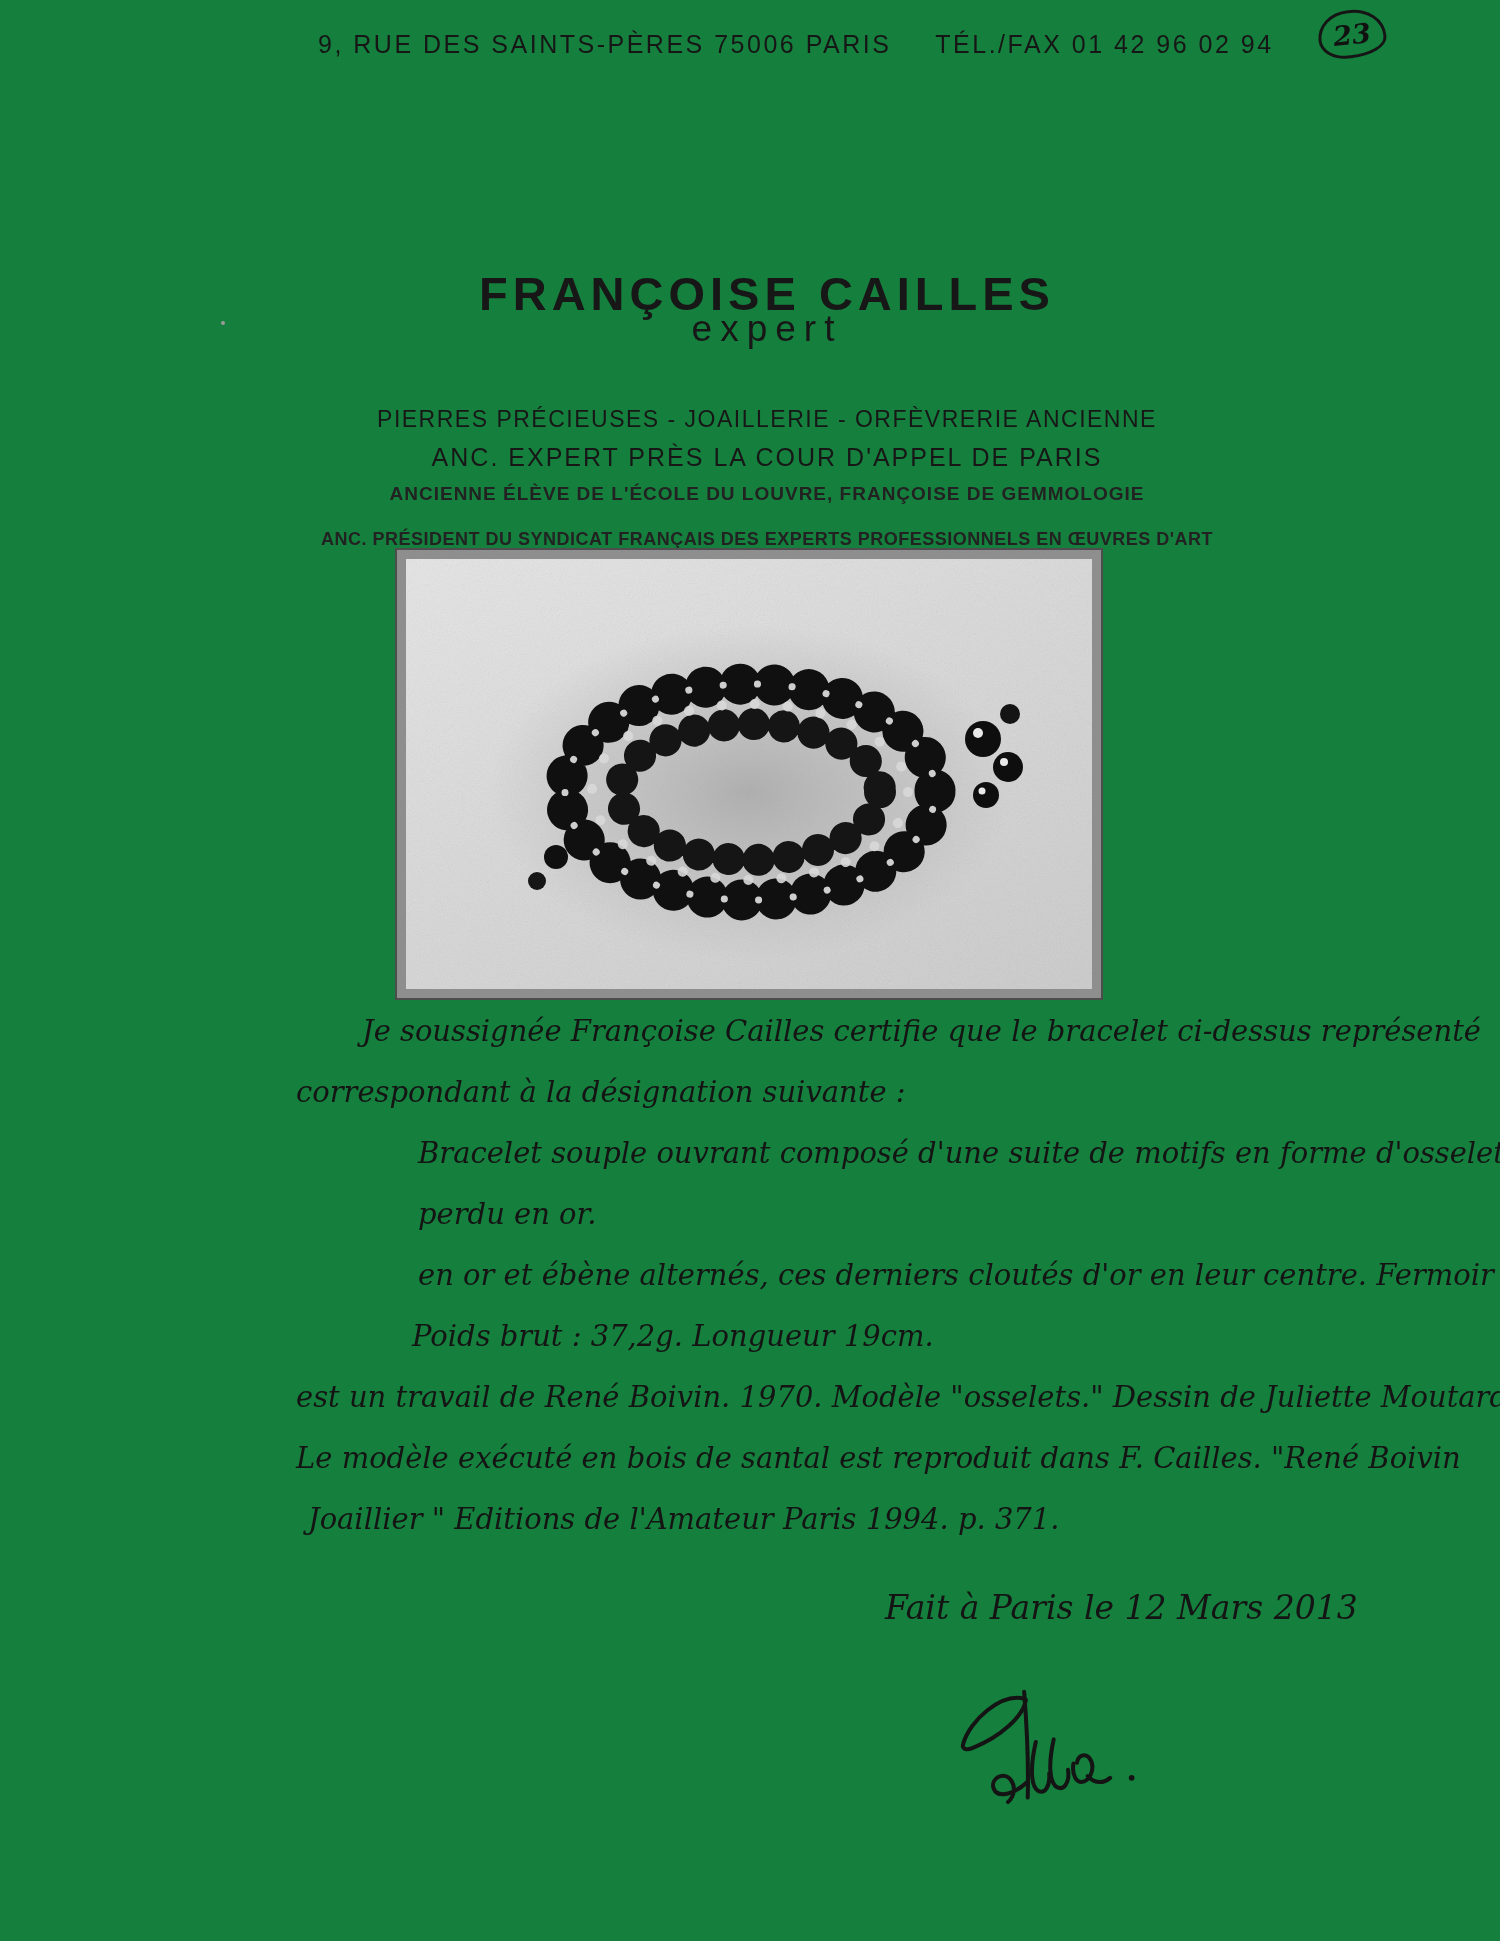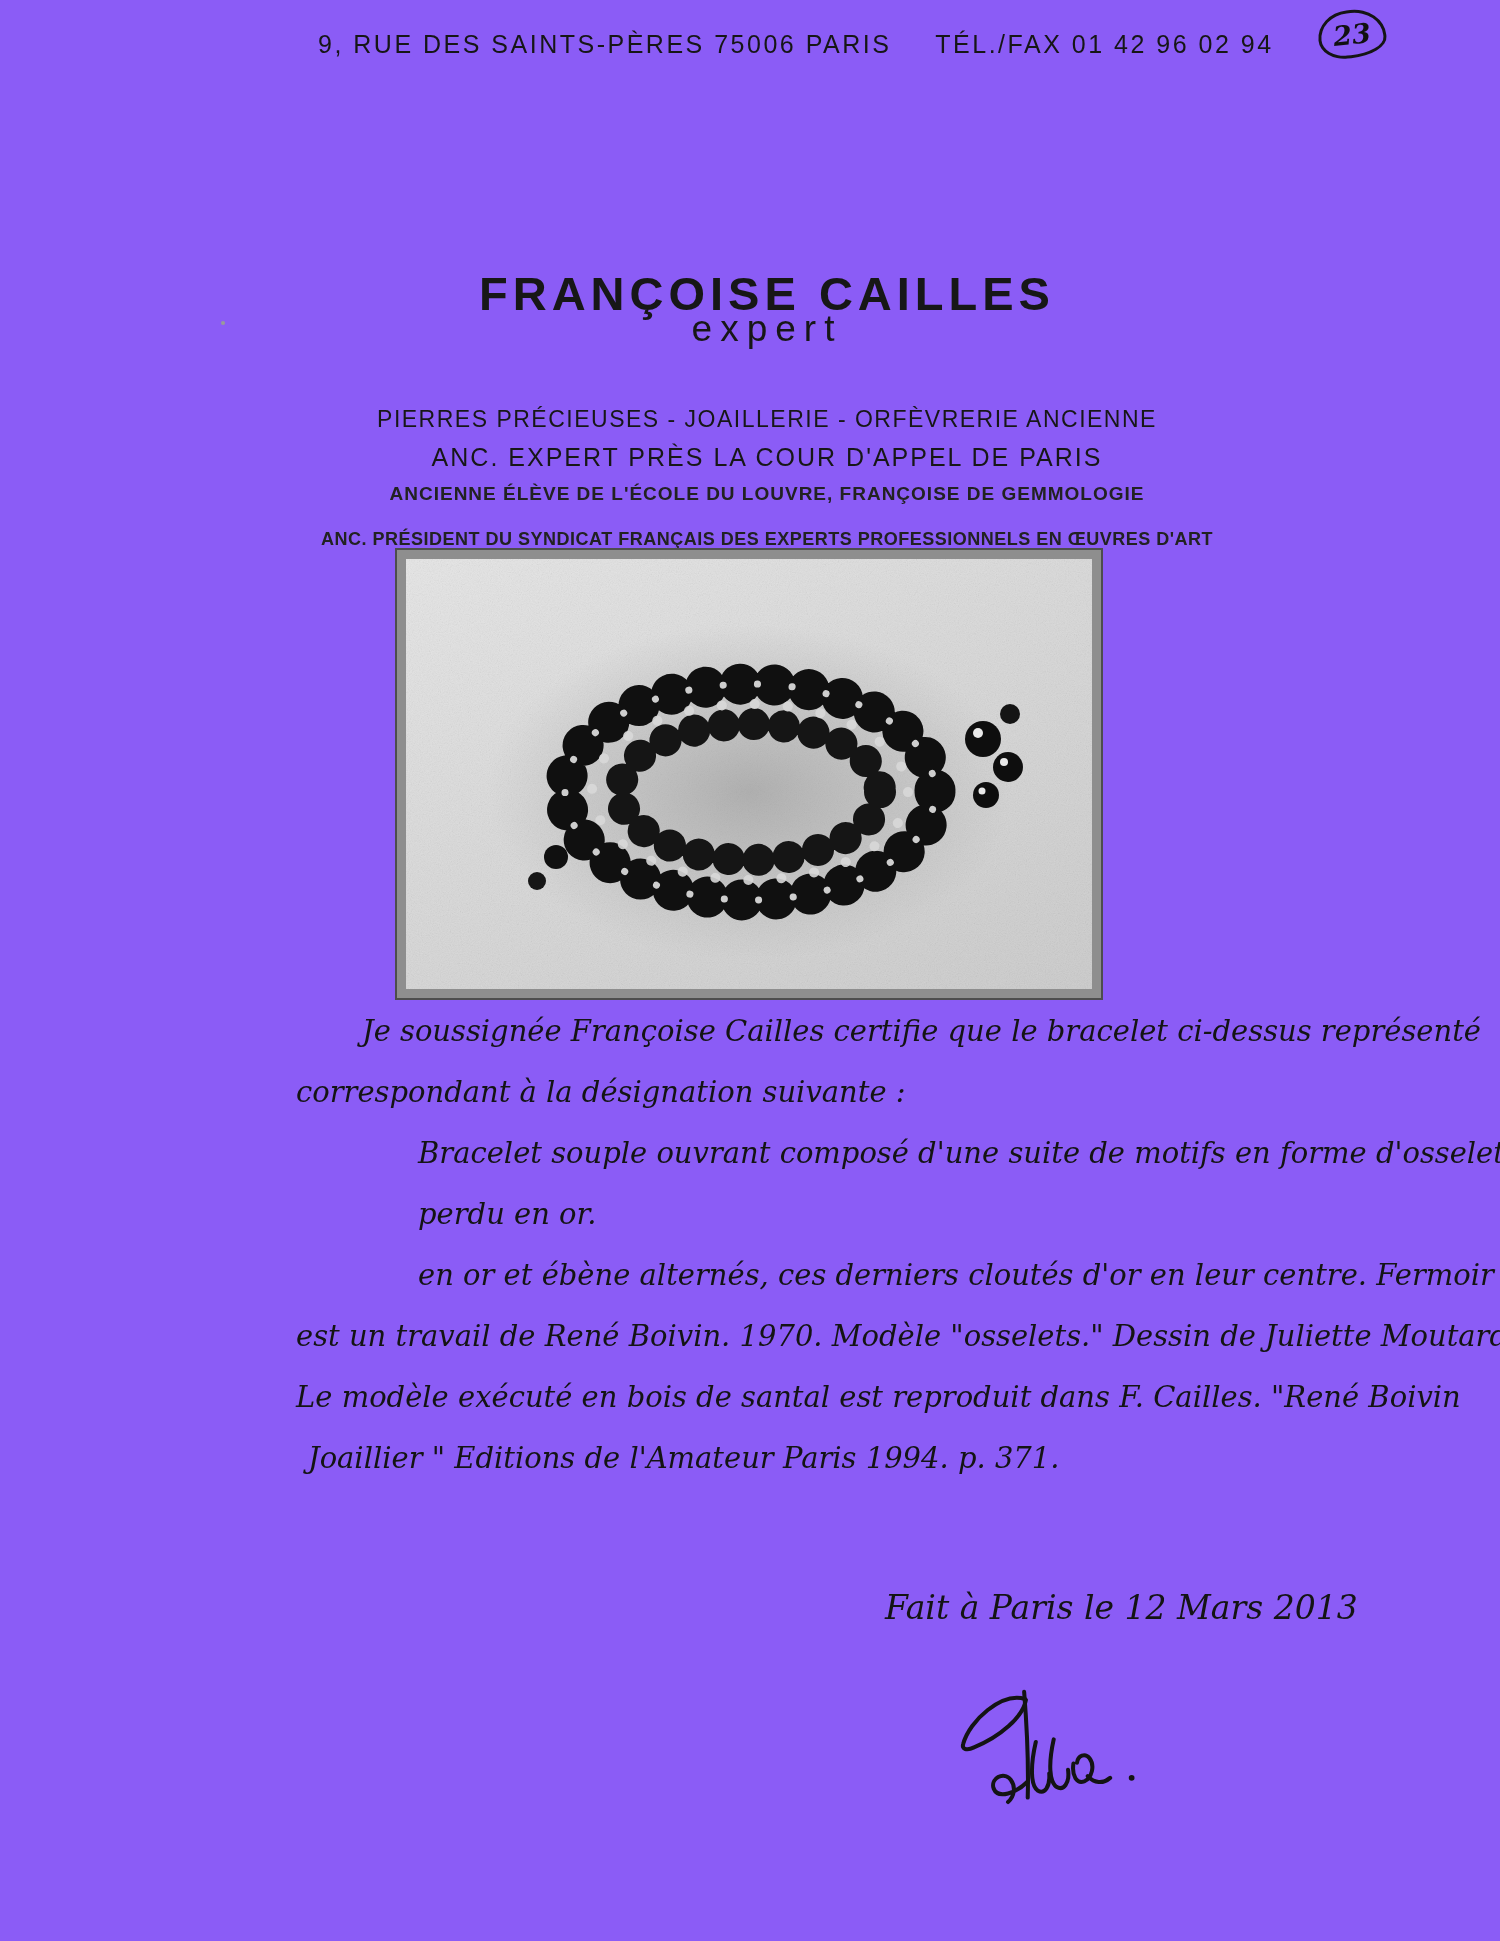--- a/index.html
+++ b/index.html
@@ -1,16 +1,16 @@
 <!DOCTYPE html>
 <html><head>
 <meta charset="utf-8">
 <style>
   html,body{margin:0;padding:0;background:#888;}
-  .page{position:relative;width:1500px;height:1941px;background:#8b5cf6;overflow:hidden;
+  .page{position:relative;width:1500px;height:1941px;background:#15803d;overflow:hidden;
         color:#1c1c1c;font-family:"Liberation Sans",sans-serif;}
 
   
   .header{position:absolute;top:30px;left:318px;display:flex;gap:44px;white-space:nowrap;
           font-size:25px;letter-spacing:2.5px;color:#161616;}
   .pagenum{position:absolute;top:10px;left:1318px;width:62px;height:42px;
            border:3px solid #151515;border-radius:48% 52% 58% 42% / 60% 62% 40% 46%;
            transform:rotate(-6deg);display:flex;align-items:center;justify-content:center;
            font:italic 700 27px "DejaVu Serif",serif;color:#111;}
   .letterhead{position:absolute;left:34px;top:0;width:1466px;text-align:center;color:#171717;}
@@ -105,20 +105,21 @@
       </svg>
     </div>
   </div>
 
   <div class="hw">
     <div class="ind-first">Je soussignée Françoise Cailles certifie que le bracelet ci-dessus représenté</div>
     <div>correspondant à la désignation suivante :</div>
     <div class="ind-body">Bracelet souple ouvrant composé d'une suite de motifs en forme d'osselets</div>
     <div class="ind-body">perdu en or.</div>
     <div class="ind-body">en or et ébène alternés, ces derniers cloutés d'or en leur centre. Fermoir</div>
+    <div class="ind-poids">Poids brut : 37,2g. Longueur 19cm.</div>
     <div>est un travail de René Boivin. 1970. Modèle "osselets." Dessin de Juliette Moutard</div>
     <div>Le modèle exécuté en bois de santal est reproduit dans F. Cailles. "René Boivin</div>
     <div class="ind-small">Joaillier " Editions de l'Amateur Paris 1994. p. 371.</div>
   </div>
 
   <div class="date">Fait à Paris le 12 Mars 2013</div>
 
   <svg class="signature" viewBox="0 0 240 140">
     <g fill="none" stroke="#141414" stroke-width="4.5" stroke-linecap="round" stroke-linejoin="round">
       <path d="M86 12 C60 4 24 36 17 62 C15 68 21 70 29 66 C58 54 84 32 87 13"></path>

